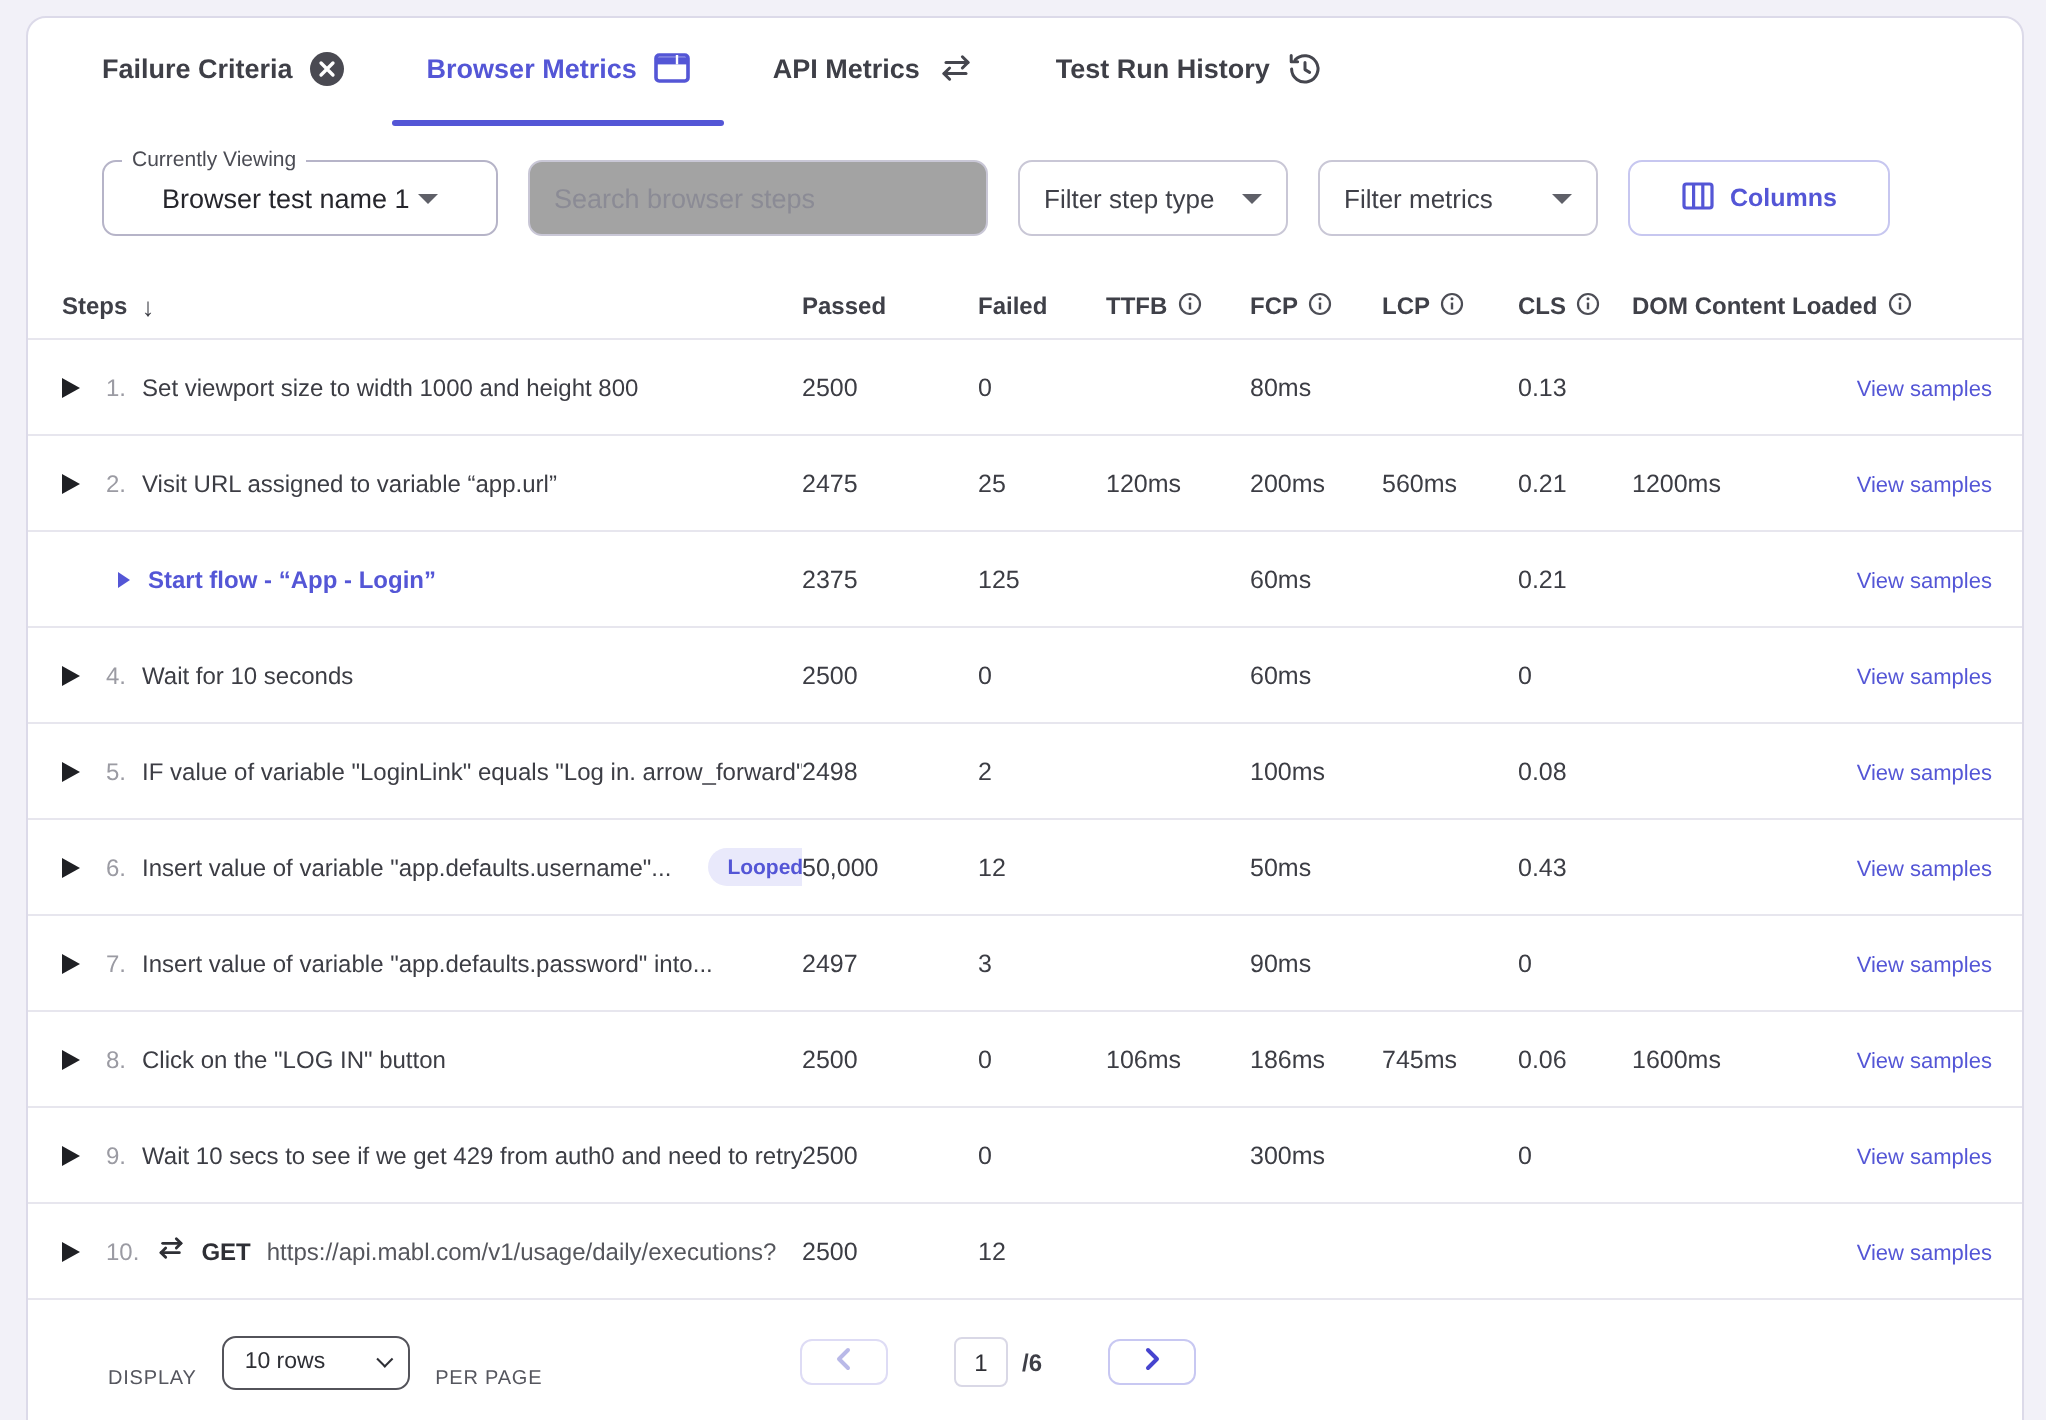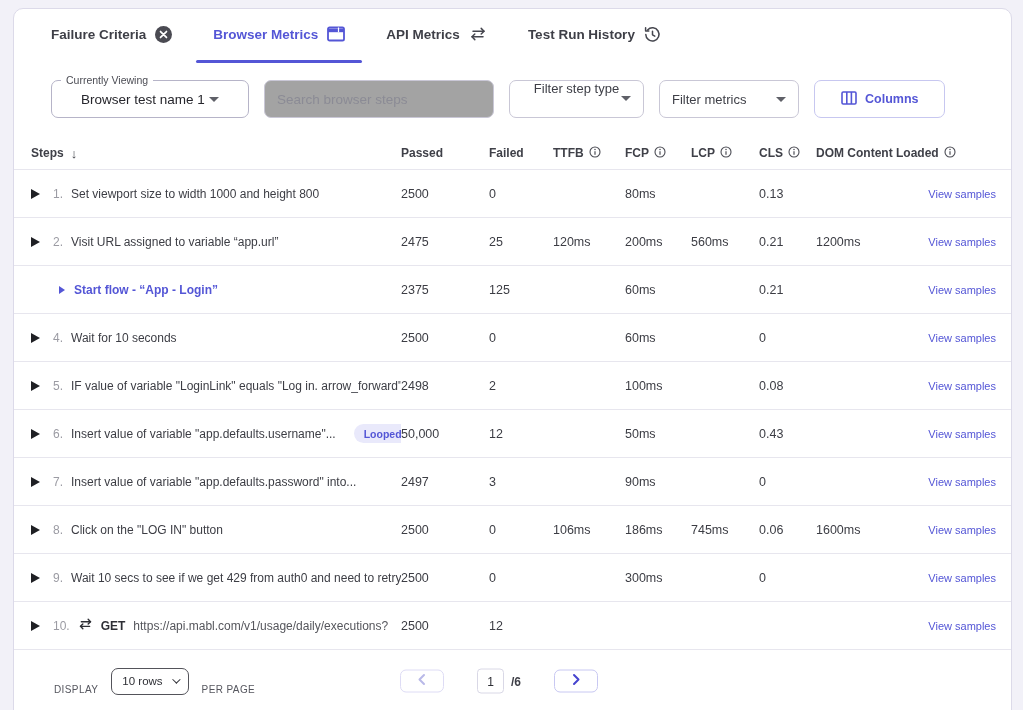--- a/index.html
+++ b/index.html
@@ -43,21 +43,21 @@
   .caret { margin-left:auto; width:0; height:0; border-left:5px solid transparent; border-right:5px solid transparent; border-top:5px solid #5f6068; }
   .search-input {
     width:230px; height:38px; border:1px solid #c9c7d6; border-radius:7px; padding:15px 12px;
     font-size:13.5px; font-family:"Liberation Sans", sans-serif; color:#26262c; outline:none; background:#a3a3a3;
   }
   .search-input::placeholder { color:#8b8b95; }
   .plain-select {
     height:38px; border:1px solid #c9c7d6; border-radius:7px; background:#fff;
     display:flex; align-items:center; padding:0 12px; font-size:13px; color:#3f4048;
   }
-  .plain-select.step-type { width:135px;flex-direction:column; }
+  .plain-select.step-type { width:135px; }
   .plain-select.metrics { width:140px; }
   .columns-btn {
     height:38px; border:1px solid #c7c7f0; border-radius:7px; background:#fff;
     display:flex; align-items:center; gap:8px; padding:0 26px;
     color:#5456d6; font-size:12.5px; font-weight:700; font-family:"Liberation Sans", sans-serif; cursor:pointer;
   }
 
   
   .grid {
     display:grid;
@@ -87,21 +87,21 @@
   .num-cell { font-size:12.5px; color:#3c3d44; }
   .samples-cell { text-align:right; }
   .view-samples { color:#5456d6; font-size:11px; font-weight:400; cursor:pointer;margin-top:32px; }
 
   
   .tfoot { position:relative; height:62px; display:flex; align-items:center; padding-left:40px; }
   .display-group { display:flex; align-items:flex-end; gap:13px; }
   .foot-label { font-size:10px; letter-spacing:.4px; color:#55565e; }
   .rows-select {
     height:27px; border:1.5px solid #53535a; border-radius:7px; background:#fff;
-    display:flex; align-items:center; gap:9px; padding:0 10px; font-size:11.5px; color:#2e2f35; cursor:pointer;
+    display:flex; align-items:center; gap:25px; padding:0 10px; font-size:11.5px; color:#2e2f35; cursor:pointer;
   }
   .chev-down { width:6px; height:6px; border-right:1.5px solid #2e2f35; border-bottom:1.5px solid #2e2f35; transform:rotate(45deg) translateY(-2px); }
   .pagination { position:absolute; left:386px; top:50%; transform:translateY(-50%); display:flex; align-items:center; gap:33px; }
   .page-btn { width:44px; height:23px; border-radius:6px; background:#fff; display:flex; align-items:center; justify-content:center; cursor:pointer; padding:0; }
   .page-btn.prev { border:1px solid #dedcf5; }
   .page-btn.next { border:1px solid #c8c8f2; }
   .page-indicator { display:flex; align-items:center; gap:7px; }
   .page-box {
     width:27px; height:25px; border:1px solid #d9d8e6; border-radius:4px;
     display:flex; align-items:center; justify-content:center; font-size:12px; color:#2e2f35; background:#fff;

